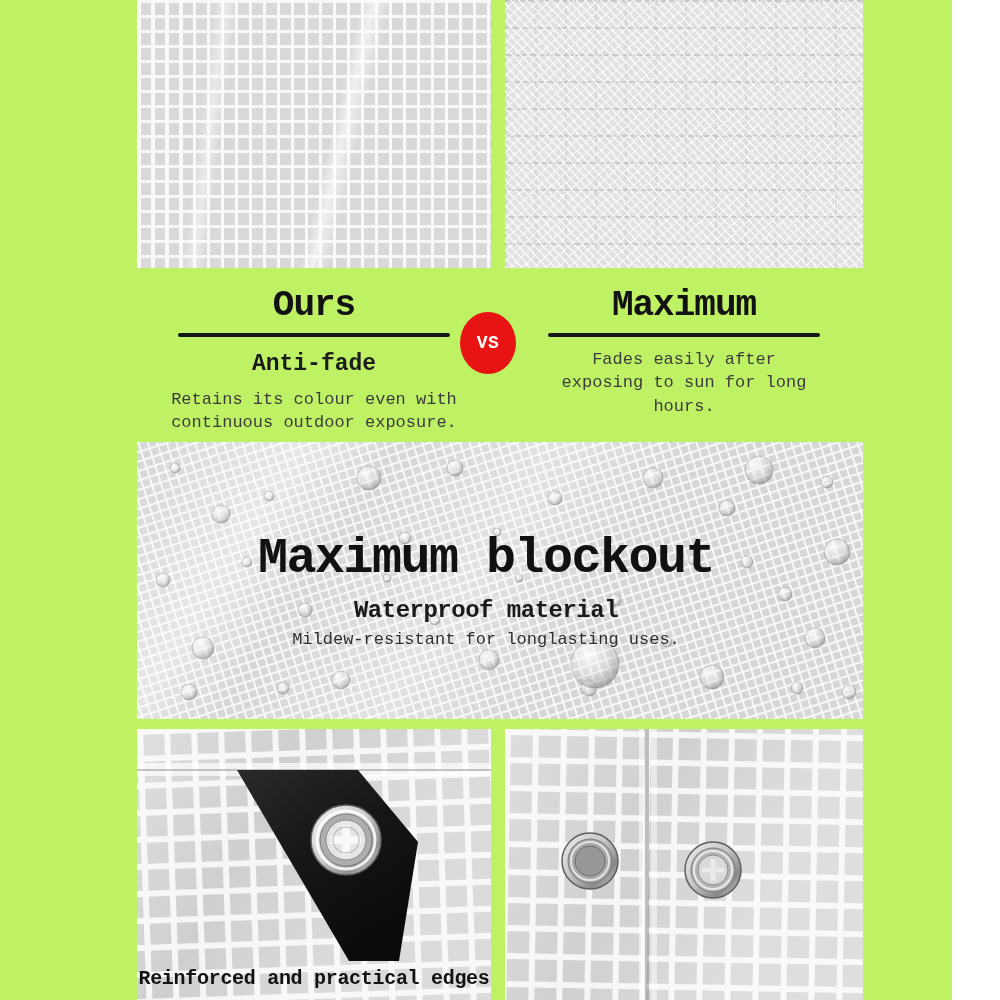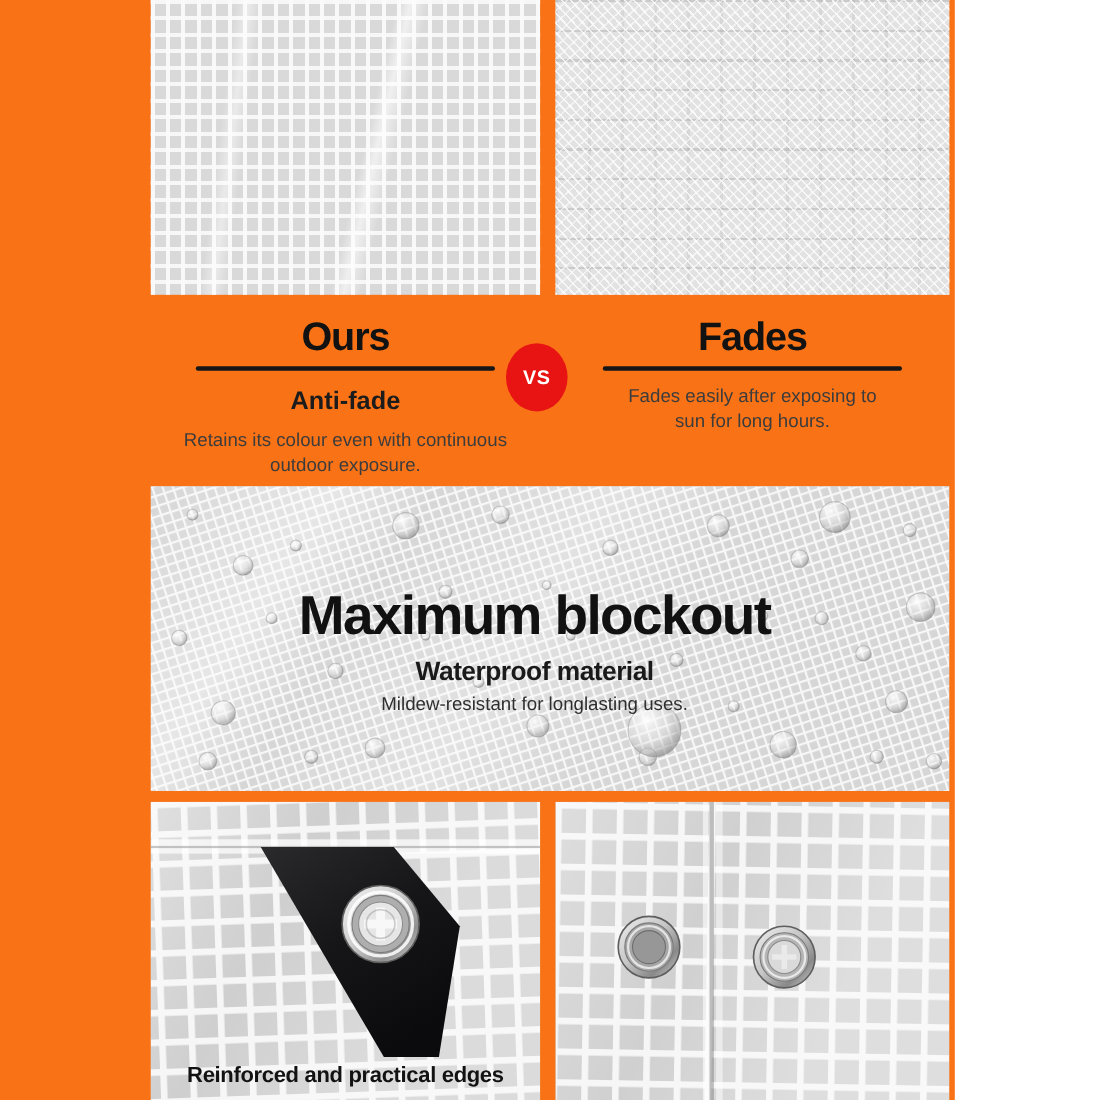--- a/index.html
+++ b/index.html
@@ -1,18 +1,18 @@
 <!DOCTYPE html>
 <html><head>
 <meta charset="utf-8">
 <style>
   html,body{margin:0;padding:0;background:#ffffff;}
   .page{
-    position:relative;width:868px;height:1000px;background:#f97316;overflow:hidden;
-    font-family:Liberation Sans, sans-serif;color:#141414;
+    position:relative;width:952px;height:1000px;background:#bef264;overflow:hidden;
+    font-family:Liberation Mono, monospace;color:#141414;
   }
   .photo{position:absolute;overflow:hidden;}
 
   
   .photo.top-left{
     left:137px;top:0;width:354px;height:268px;background-color:#d9d9d9;
     background-image:
       linear-gradient(103deg, rgba(255,255,255,0) 54%, rgba(255,255,255,.6) 57%, rgba(255,255,255,0) 61%),
       linear-gradient(97deg, rgba(255,255,255,0) 20%, rgba(255,255,255,.45) 23%, rgba(255,255,255,0) 26%),
       repeating-linear-gradient(90deg, rgba(250,250,250,.95) 0 3.5px, rgba(250,250,250,0) 3.5px 14px),
@@ -78,21 +78,21 @@
       <div class="rule"></div>
       <h3>Anti-fade</h3>
       <p class="desc desc-left">Retains its colour even with continuous outdoor exposure.</p>
     </div>
 
     <div class="vs" style="background: rgb(232, 20, 20);">
       <span>VS</span>
     </div>
 
     <div class="col others">
-      <h2>Fades</h2>
+      <h2>Maximum</h2>
       <div class="rule"></div>
       <p class="desc desc-right">Fades easily after exposing to sun for long hours.</p>
     </div>
   </section>
 
   <div class="photo middle">
     <svg width="726" height="277" viewBox="0 0 726 277">
       <defs>
         <pattern id="meshM" width="9" height="9" patternUnits="userSpaceOnUse" patternTransform="rotate(-18)">
           <rect width="9" height="9" fill="#d6d6d6"></rect>

